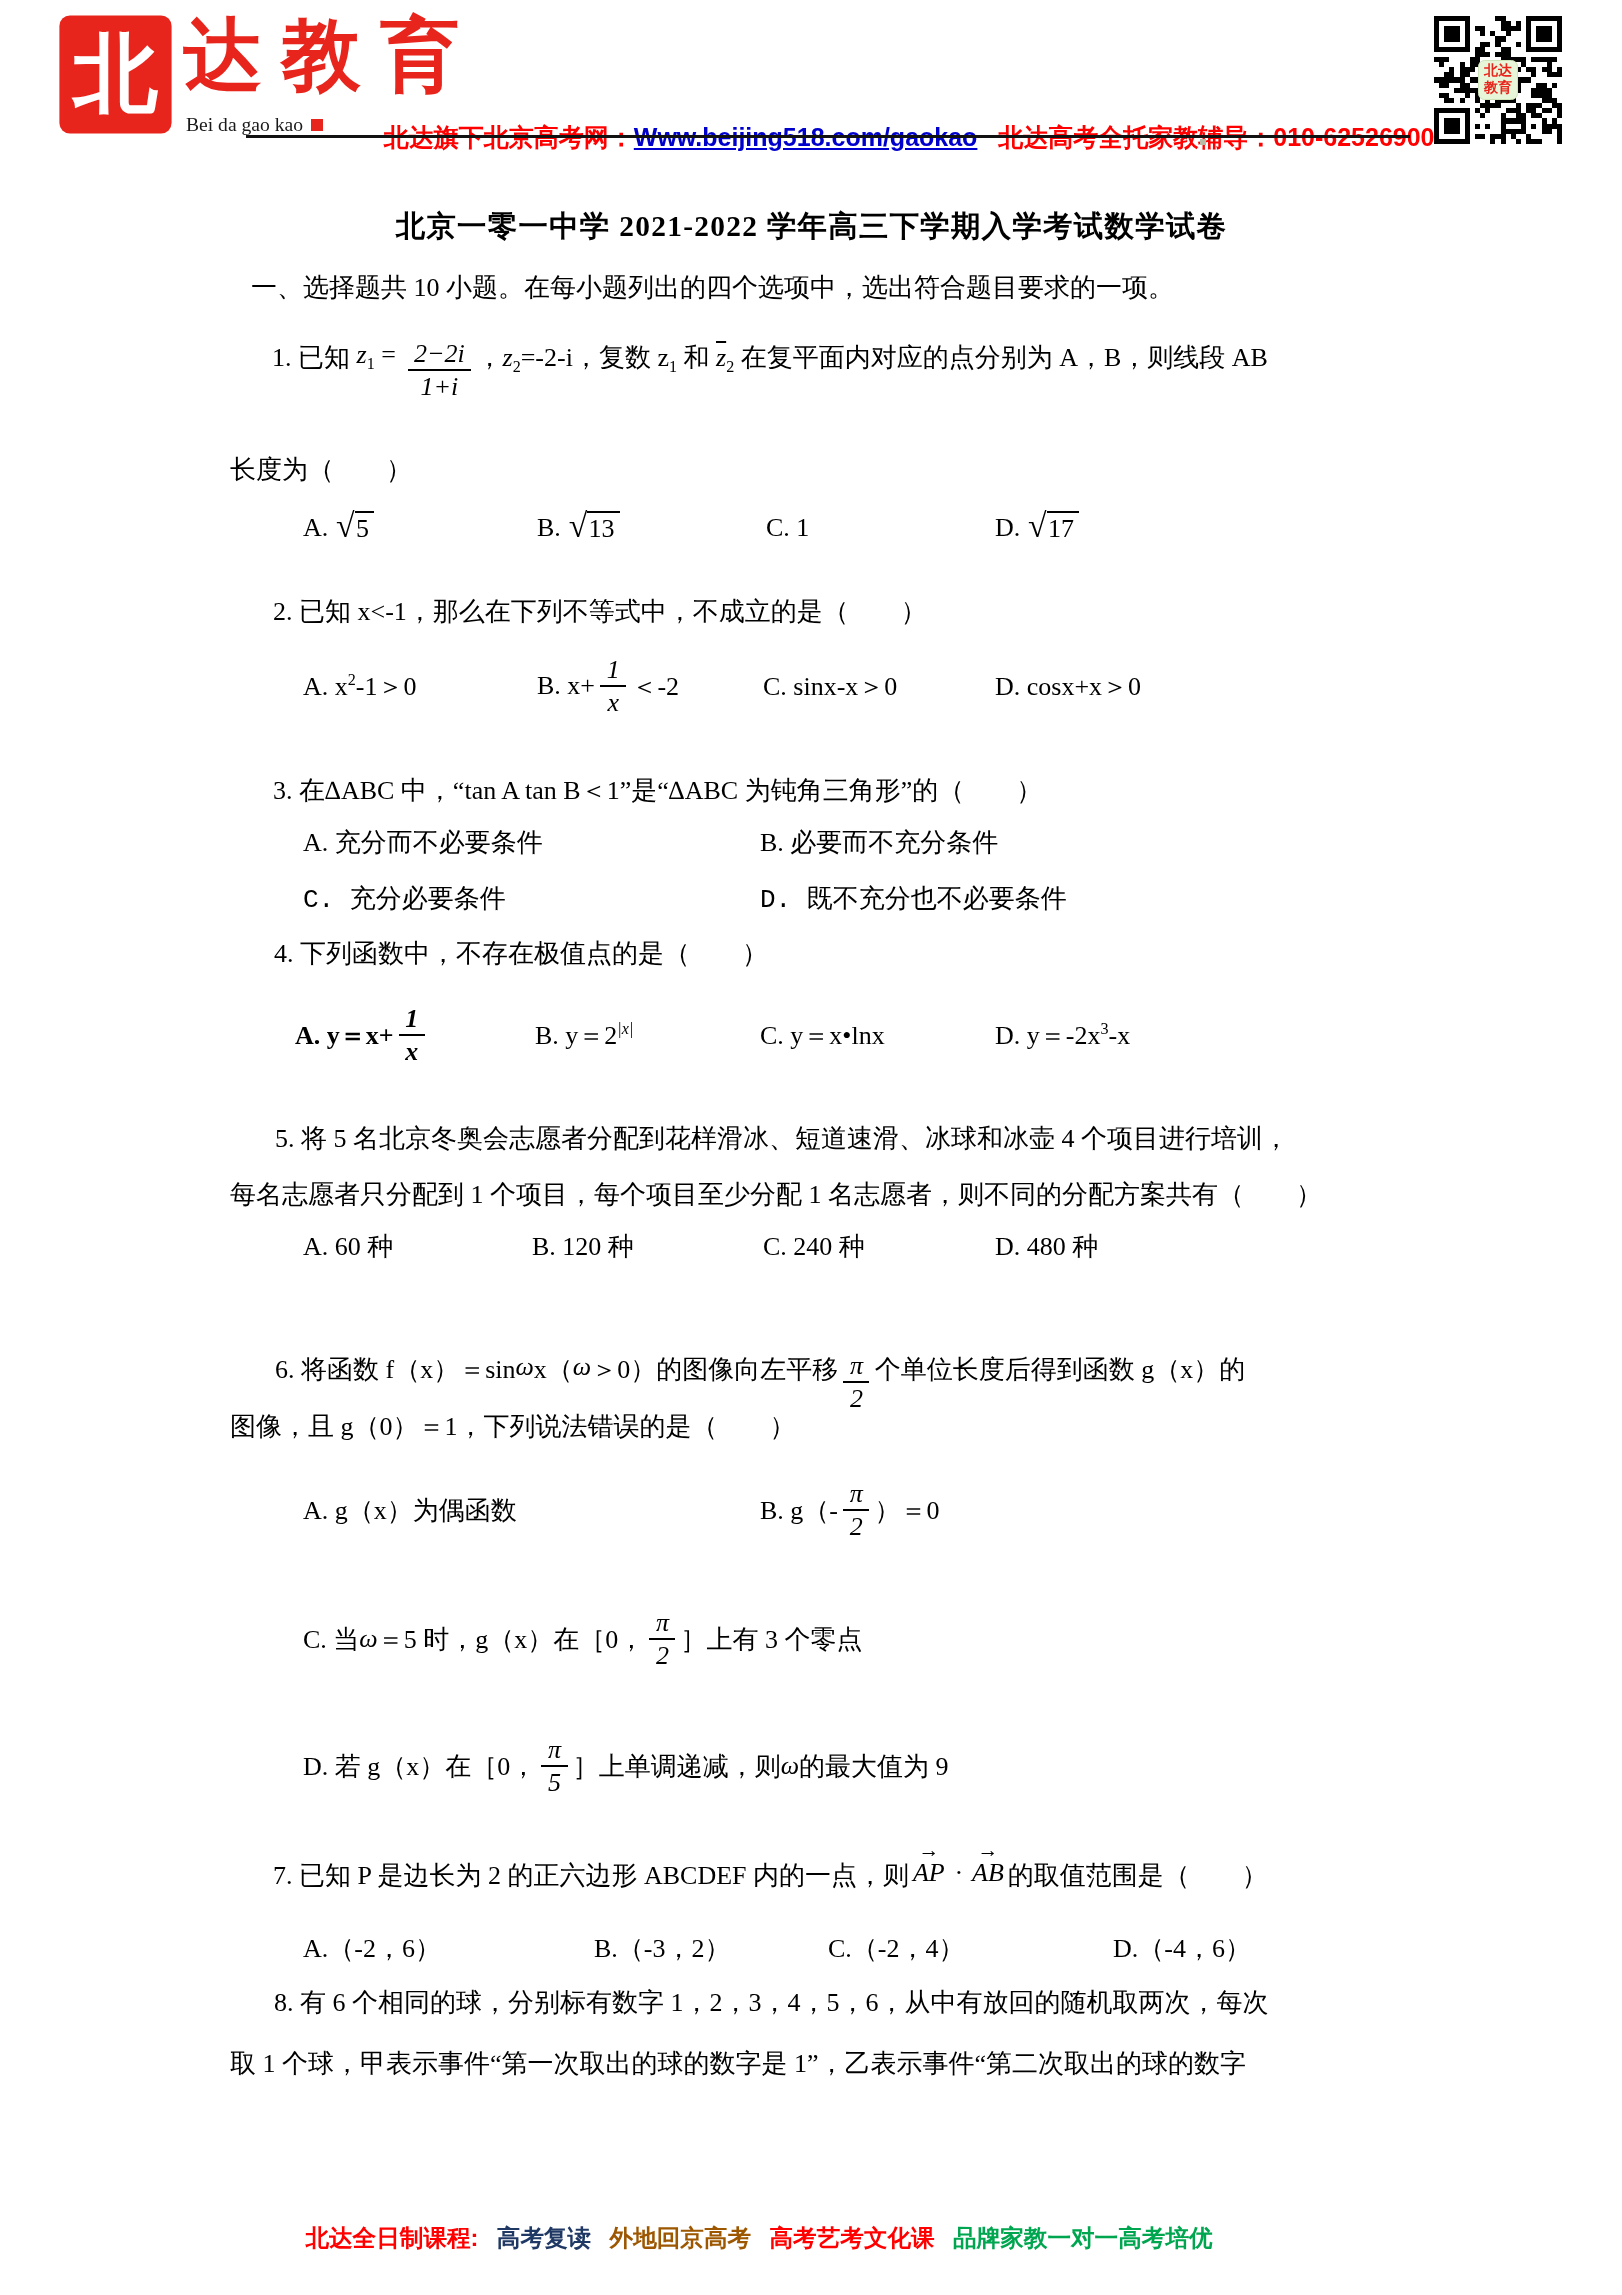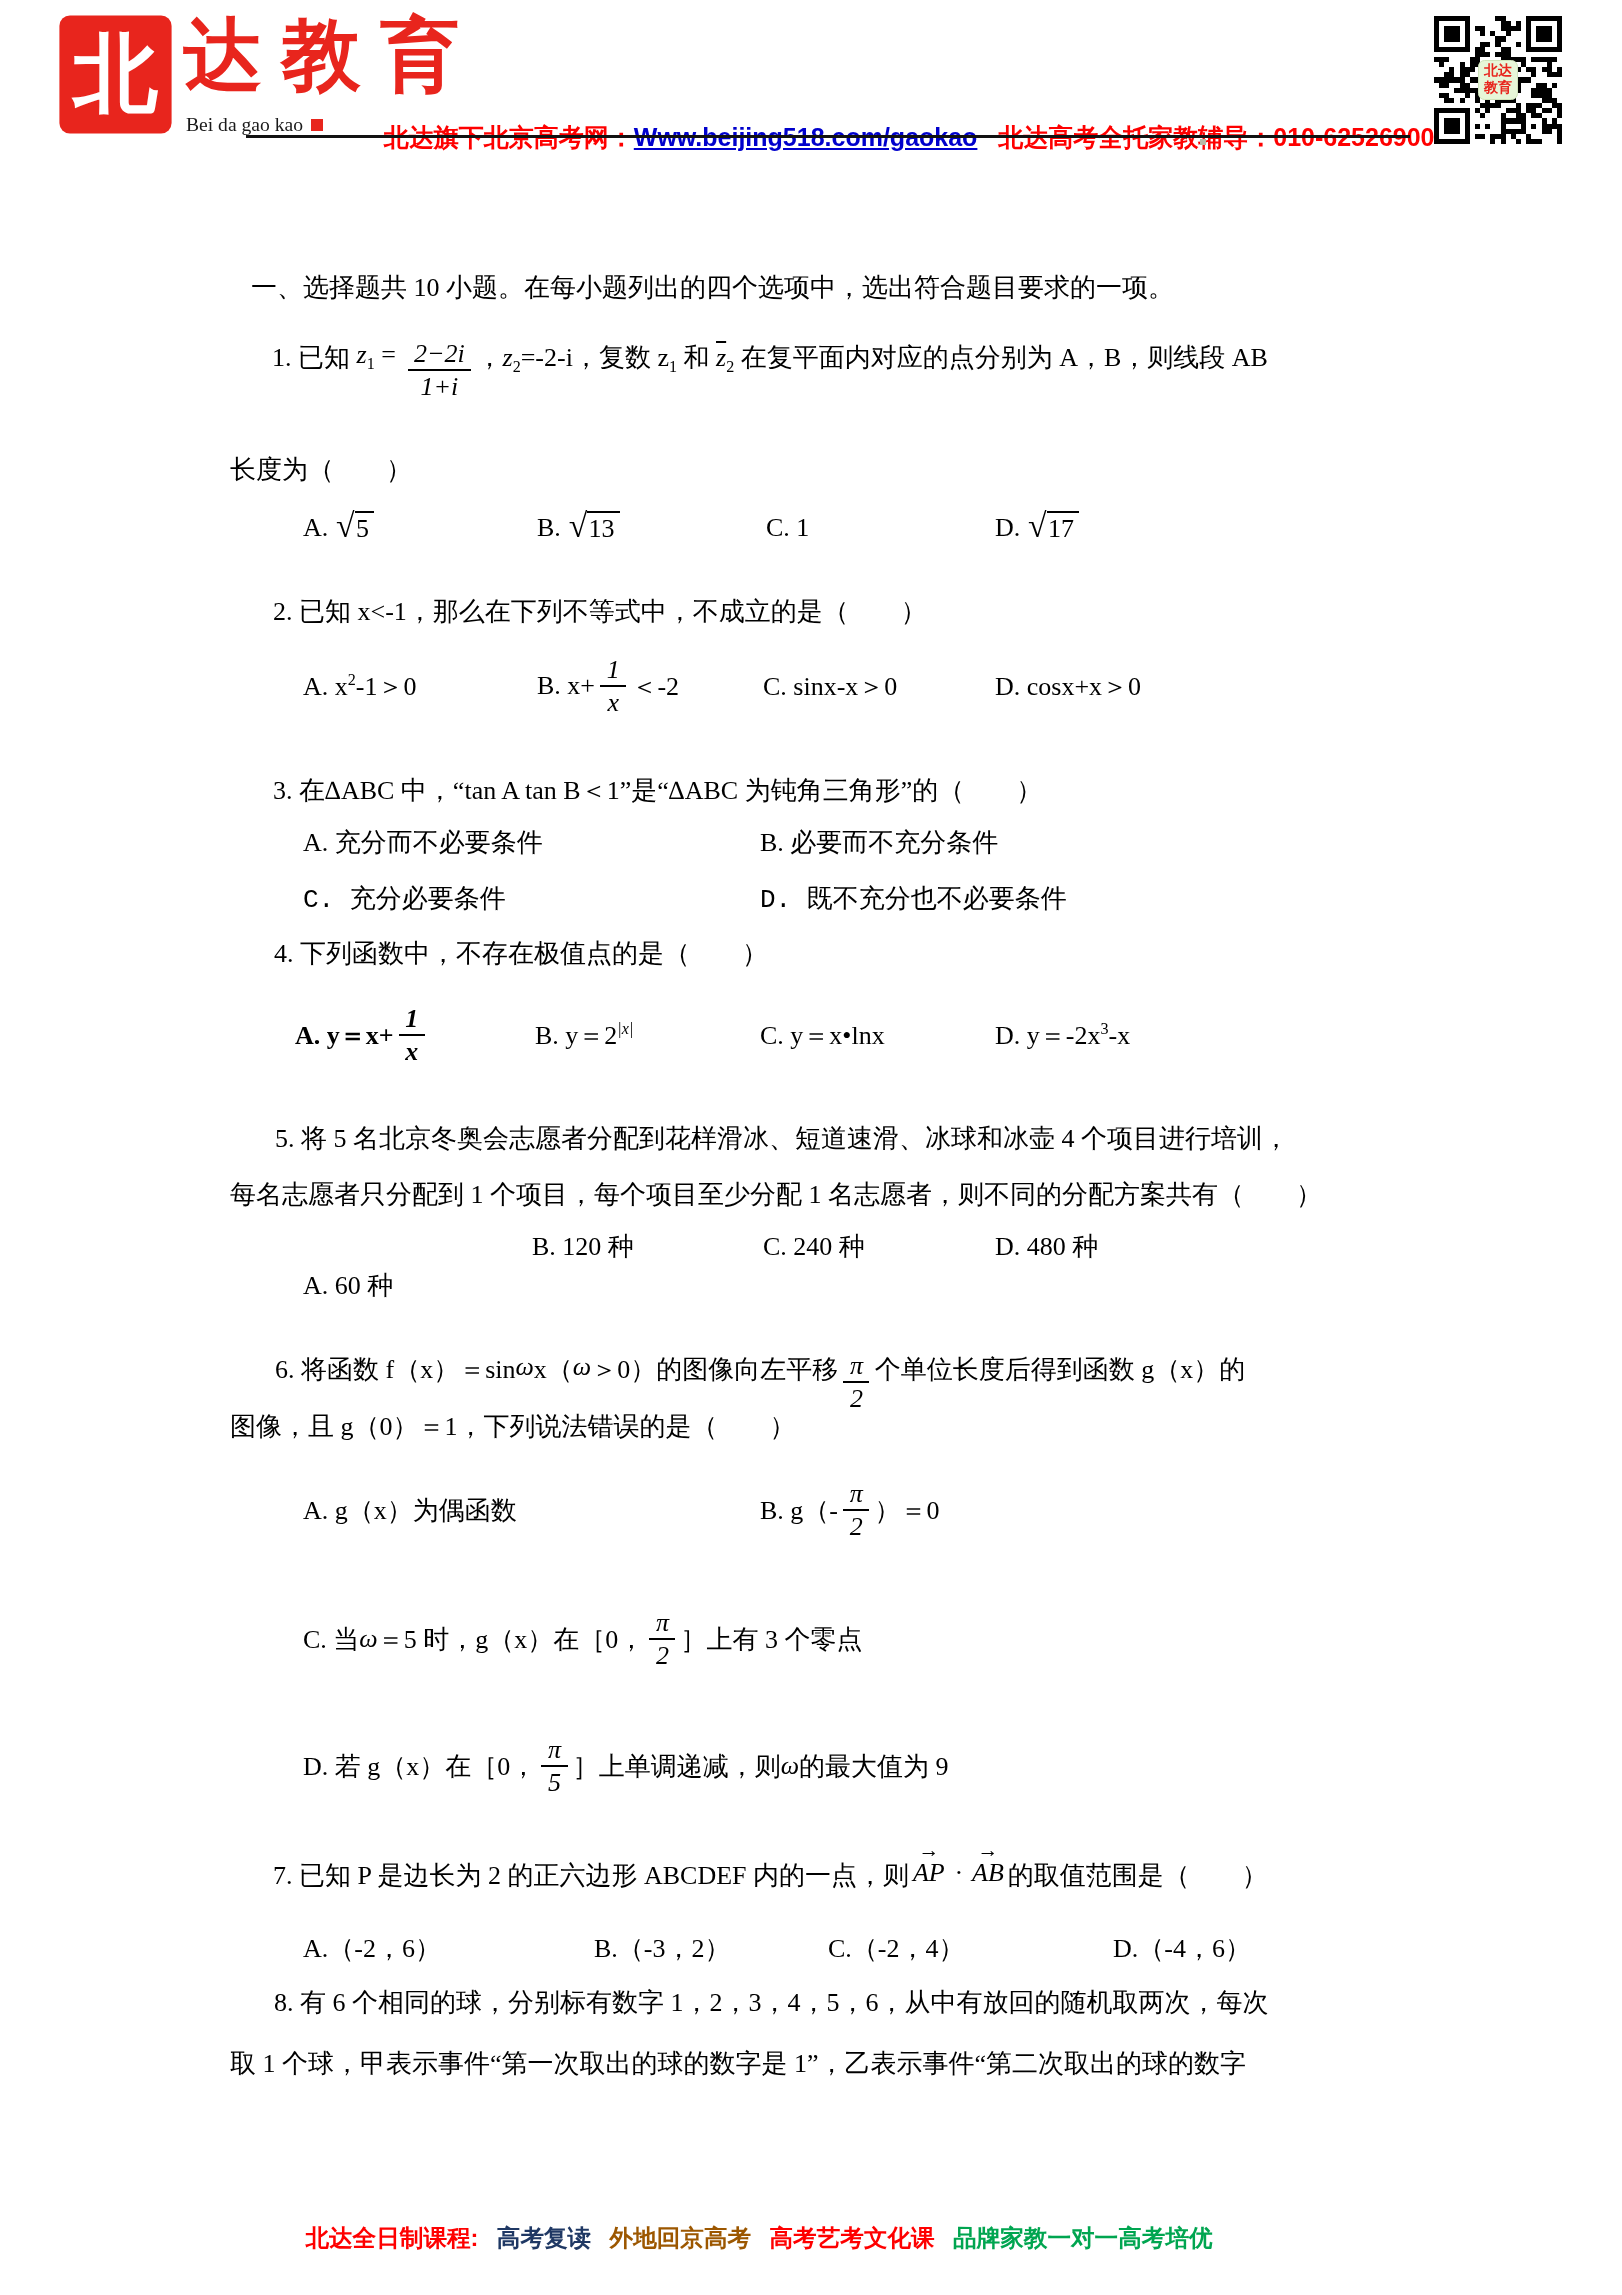--- a/index.html
+++ b/index.html
@@ -265,20 +265,21 @@
         <rect x="0" y="18" width="7" height="7" fill="#000"></rect>
         <rect x="1" y="19" width="5" height="5" fill="#fff"></rect>
         <rect x="2" y="20" width="3" height="3" fill="#000"></rect>
       </svg>
     <div class="qr-logo">
       <span>北达</span>
       <span>教育</span>
     </div>
   </div>
 
+  <div class="title">北京一零一中学 2021-2022 学年高三下学期入学考试数学试卷</div>
   <div class="line" style="left:251px;top:270px;height:31px;">
     <span>一、选择题共 10 小题。在每小题列出的四个选项中，选出符合题目要求的一项。</span>
   </div>
 
   <div class="line" style="left:272px;top:340px;height:92px;">
     <span>1. 已知 </span>
     <span><span class="it">z</span><sub>1</sub><span> = </span></span>
     <span class="frac"><span class="num">2−2i</span><span class="den">1+i</span></span>
     <span>，</span>
     <span><span class="it">z</span><sub>2</sub><span>=-2-i，复数 z</span><sub>1</sub><span> 和 </span><span class="it ol">z</span><sub>2</sub></span>
@@ -326,21 +327,21 @@
     <span class="opt" style="left:995px;"><span><span>D. y＝-2x</span><sup>3</sup><span>-x</span></span></span>
   </div>
 
   <div class="line" style="left:275px;top:1121px;height:31px;">
     <span>5. 将 5 名北京冬奥会志愿者分配到花样滑冰、短道速滑、冰球和冰壶 4 个项目进行培训，</span>
   </div>
   <div class="line" style="left:230px;top:1177px;height:31px;">
     <span>每名志愿者只分配到 1 个项目，每个项目至少分配 1 名志愿者，则不同的分配方案共有（　　）</span>
   </div>
   <div class="row" style="top:1231px;height:31px;">
-    <span class="opt" style="left:303px;margin-top:39px;"><span>A. 60 种</span></span>
+    <span class="opt" style="left:303px;"><span>A. 60 种</span></span>
     <span class="opt" style="left:532px;"><span>B. 120 种</span></span>
     <span class="opt" style="left:763px;"><span>C. 240 种</span></span>
     <span class="opt" style="left:995px;"><span>D. 480 种</span></span>
   </div>
 
   <div class="line" style="left:275px;top:1352px;height:92px;">
     <span>6. 将函数 f（x）＝sin</span><span class="it">ω</span><span>x（</span><span class="it">ω</span><span>＞0）的图像向左平移</span>
     <span class="frac"><span class="num">π</span><span class="den">2</span></span>
     <span>个单位长度后得到函数 g（x）的</span>
   </div>

